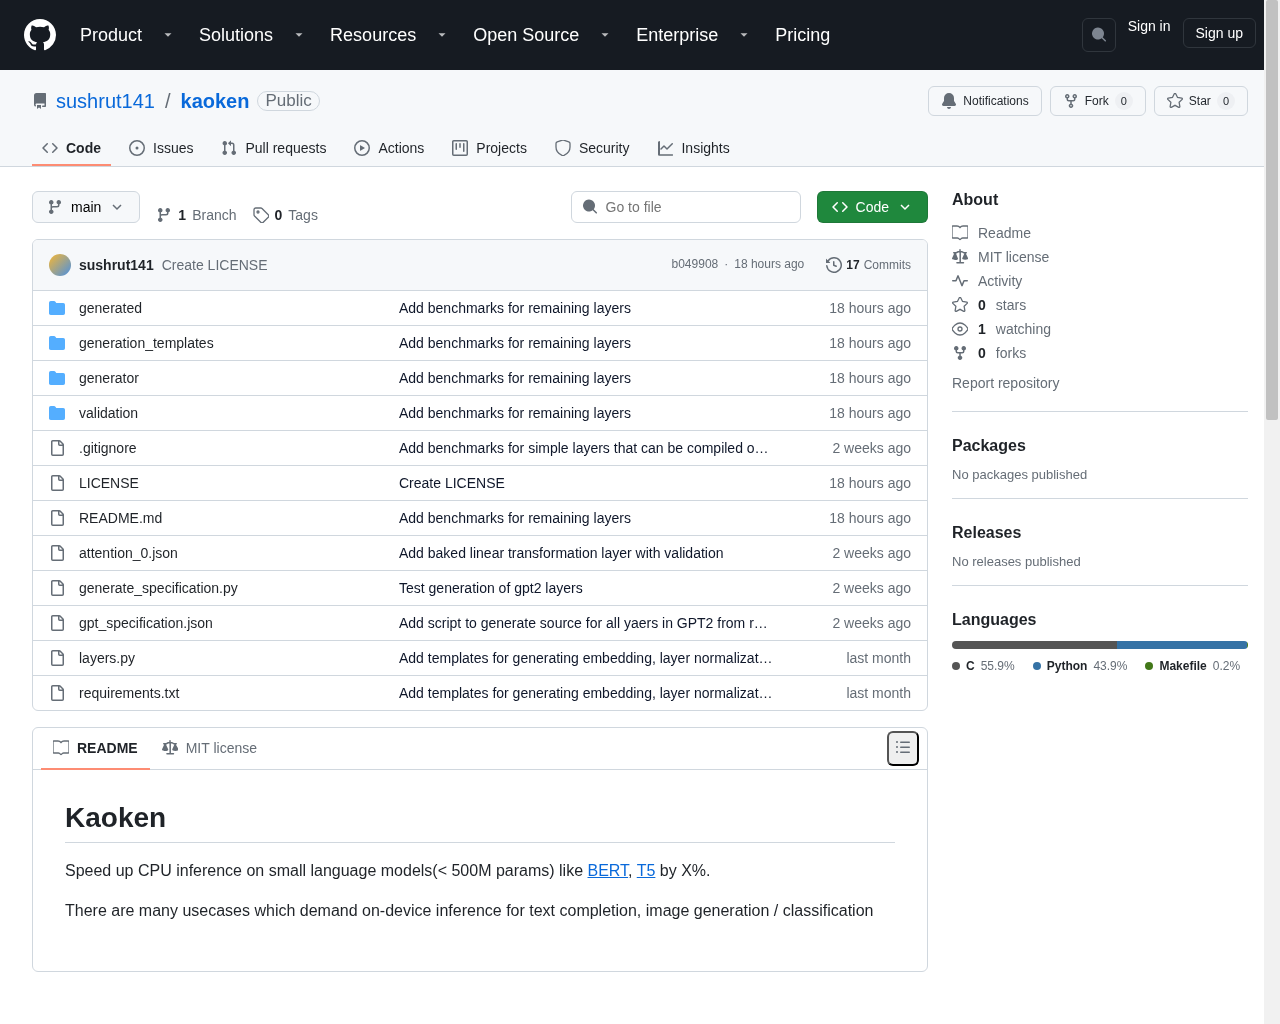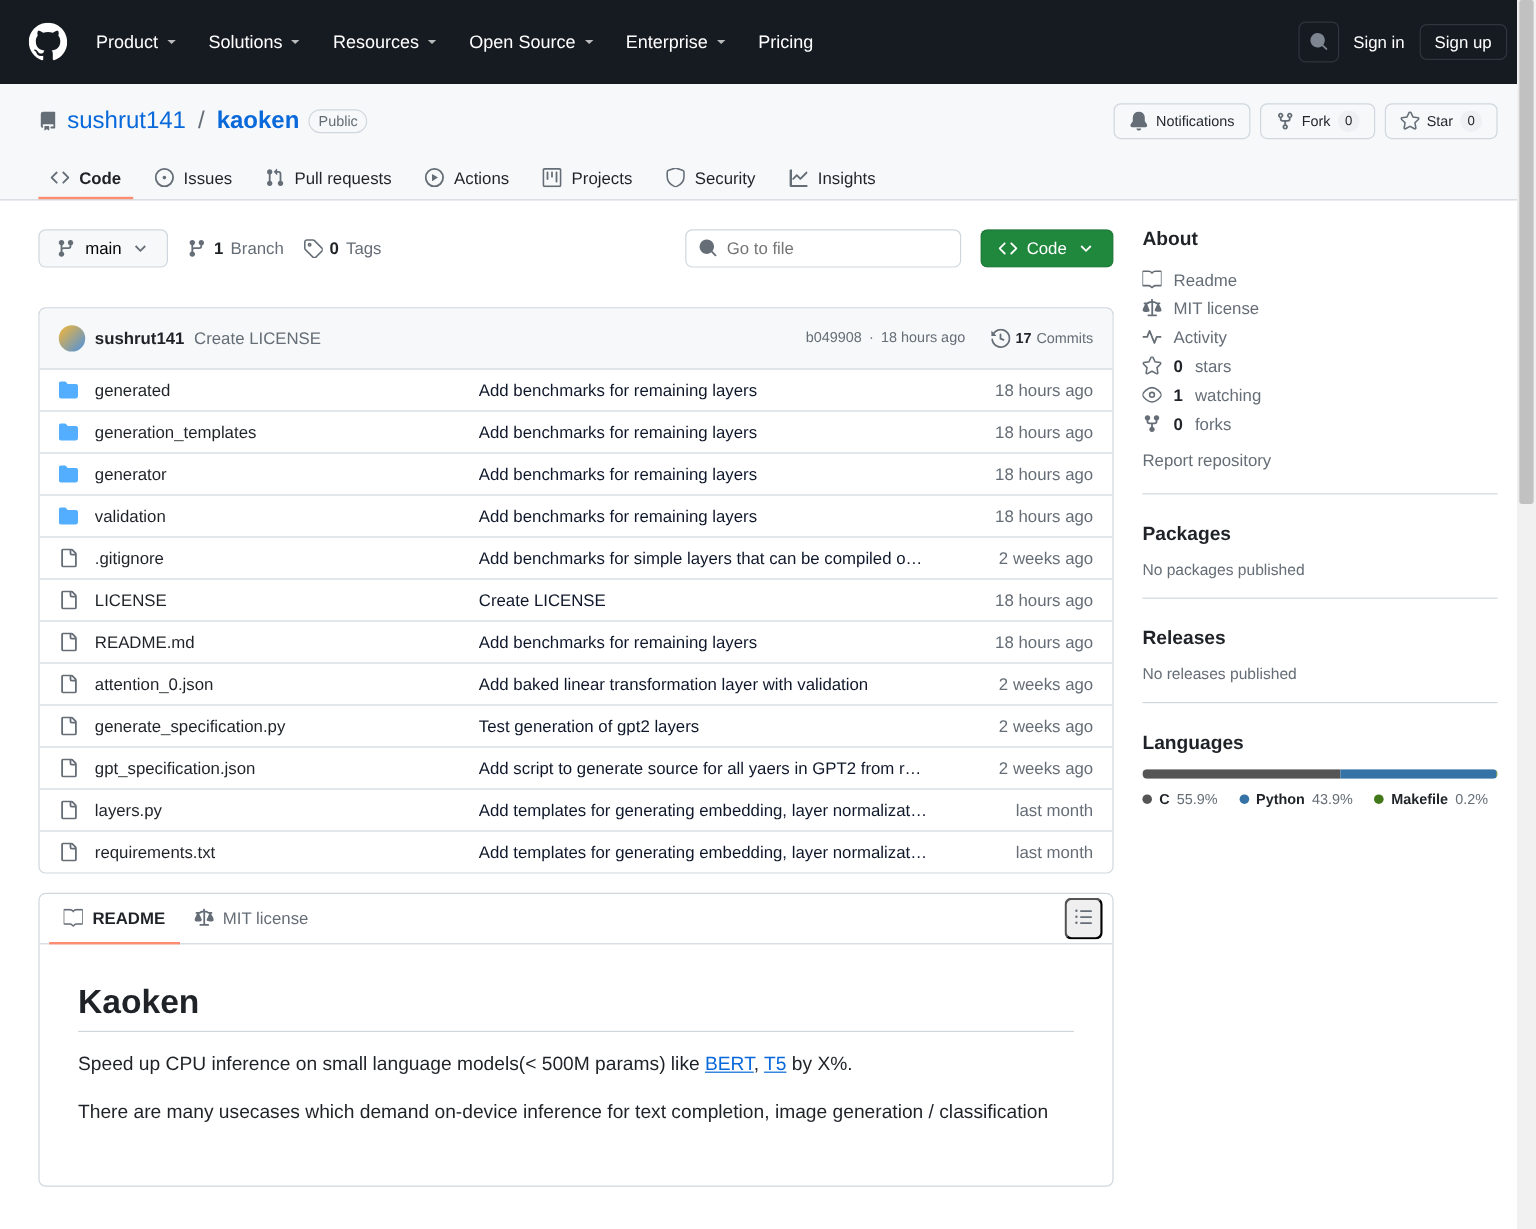--- a/index.html
+++ b/index.html
@@ -3,54 +3,54 @@
 <meta charset="utf-8">
 <style>
 * { box-sizing: border-box; margin: 0; padding: 0; }
 body { font-family: -apple-system, BlinkMacSystemFont, "Segoe UI", Helvetica, Arial, sans-serif; font-size: 14px; color: #1f2328; background: #fff; }
 a { text-decoration: none; }
 
 
 .gh-header { background: #161b22; height: 70px; display: flex; align-items: center; padding: 0 24px; }
 .gh-logo { width: 32px; height: 32px; fill: #fff; margin-right: 16px; }
 .gh-nav { display: flex; gap: 8px; flex: 1; }
-.gh-nav-item { color: #fff; padding: 6px 8px; display: flex; align-items: center; gap: 4px; font-size: 15px; }
+.gh-nav-item { color: #fff; padding: 6px 8px; display: flex; align-items: center; gap: 19px; font-size: 18px; }
 .gh-nav-item svg { fill: #fff; width: 14px; height: 14px; opacity: .7; }
-.gh-right { display: flex; align-items: center; gap: 12px; }
+.gh-right { display: flex; align-items: flex-start; gap: 12px; }
 .gh-search-btn { width: 34px; height: 34px; border: 1px solid #30363d; border-radius: 6px; display: flex; align-items: center; justify-content: center; background: transparent; }
 .gh-search-btn svg { fill: #7d8590; width: 16px; height: 16px; }
 .gh-signin { color: #fff; font-size: 14px; }
 .gh-signup { color: #fff; border: 1px solid #30363d; padding: 6px 12px; border-radius: 6px; font-size: 14px; }
 
 
 .repo-bar { background: #f6f8fa; padding: 16px 32px 0; border-bottom: 1px solid #d0d7de; }
 .repo-title-row { display: flex; align-items: center; gap: 8px; margin-bottom: 16px; }
 .repo-title-row svg.octicon { width: 16px; height: 16px; fill: #656d76; }
 .repo-owner, .repo-name { font-size: 20px; color: #0969da; }
 .repo-name { font-weight: 600; }
 .repo-slash { font-size: 20px; color: #656d76; margin: 0 2px; }
-.repo-vis { border: 1px solid #d0d7de; border-radius: 2em; padding: 0 7px; font-size: 12px; color: #656d76; line-height: 18px; }
+.repo-vis { border: 1px solid #d0d7de; border-radius: 2em; padding: 0 7px; font-size: 17px; color: #656d76; line-height: 18px; }
 .repo-actions { margin-left: auto; display: flex; gap: 8px; }
 .btn { background: #f6f8fa; border: 1px solid #d0d7de; border-radius: 6px; padding: 4px 12px; font-size: 12px; display: inline-flex; align-items: center; gap: 6px; color: #24292f; height: 30px; }
 .btn svg { width: 16px; height: 16px; fill: #656d76; }
 .counter { background: #eef0f3; border-radius: 2em; padding: 0 6px; font-size: 11px; color: #24292f; min-width: 18px; text-align: center; line-height: 18px; }
 
 
 .repo-nav { display: flex; gap: 8px; }
 .repo-tab { display: flex; align-items: center; gap: 8px; padding: 8px 10px; color: #1f2328; border-bottom: 2px solid transparent; font-size: 14px; }
 .repo-tab.selected { border-bottom-color: #fd8c73; font-weight: 600; }
 .repo-tab svg { width: 16px; height: 16px; fill: #656d76; }
 
 
 .main { display: flex; padding: 24px 32px; gap: 24px; align-items: flex-start; }
 .main-left { flex: 1; min-width: 0; }
 .sidebar { width: 296px; flex-shrink: 0; }
 
 
-.toolbar { display: flex; align-items: center; gap: 16px; margin-bottom: 33px; }
+.toolbar { display: flex; align-items: flex-end; gap: 16px; margin-bottom: 16px; }
 .branch-btn { border: 1px solid #d0d7de; border-radius: 6px; padding: 5px 14px; display: inline-flex; align-items: center; gap: 8px; background: #f6f8fa; height: 32px; font-size: 14px; }
 .branch-btn svg { width: 16px; height: 16px; fill: #656d76; }
 .stat-link { display: inline-flex; align-items: center; gap: 6px; color: #656d76; font-size: 14px; }
 .stat-link b { color: #1f2328; font-weight: 600; }
 .stat-link svg { width: 16px; height: 16px; fill: #656d76; }
 .toolbar-spacer { flex: 1; }
 .goto-file { border: 1px solid #d0d7de; border-radius: 6px; height: 32px; display: flex; align-items: center; gap: 8px; padding: 0 10px; width: 230px; }
 .goto-file svg { width: 16px; height: 16px; fill: #656d76; }
 .goto-file input { border: none; outline: none; flex: 1; font-size: 14px; background: transparent; }
 .code-btn { background: #1f883d; color: #fff; border: 1px solid rgba(31,35,40,.15); border-radius: 6px; padding: 5px 14px; display: inline-flex; align-items: center; gap: 8px; height: 32px; font-weight: 500; font-size: 14px; }

